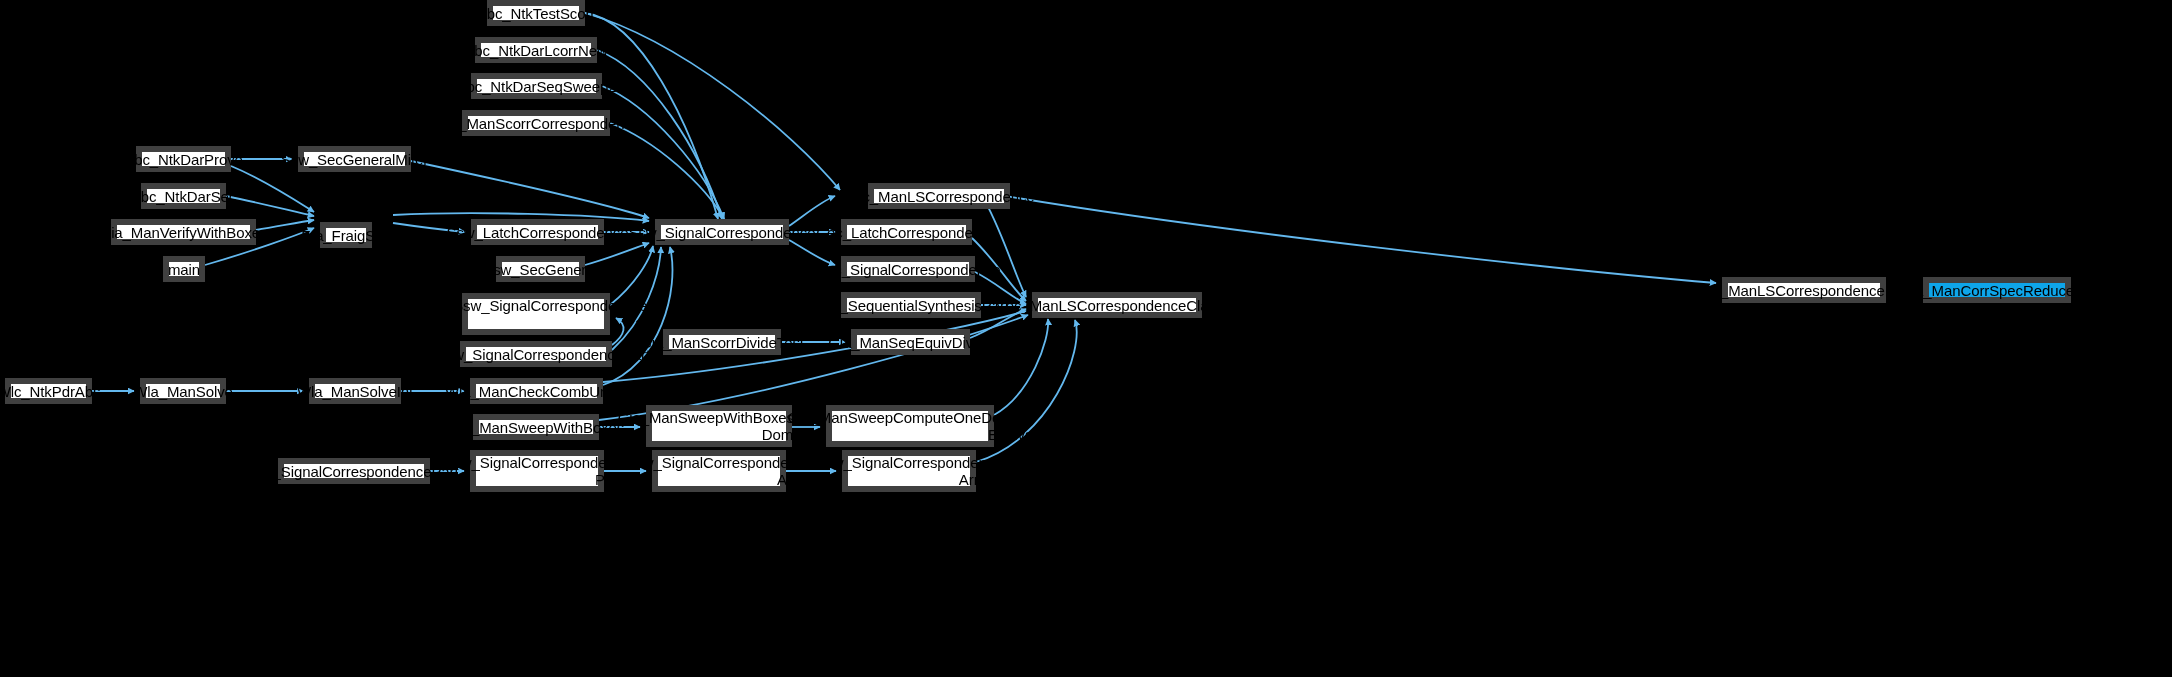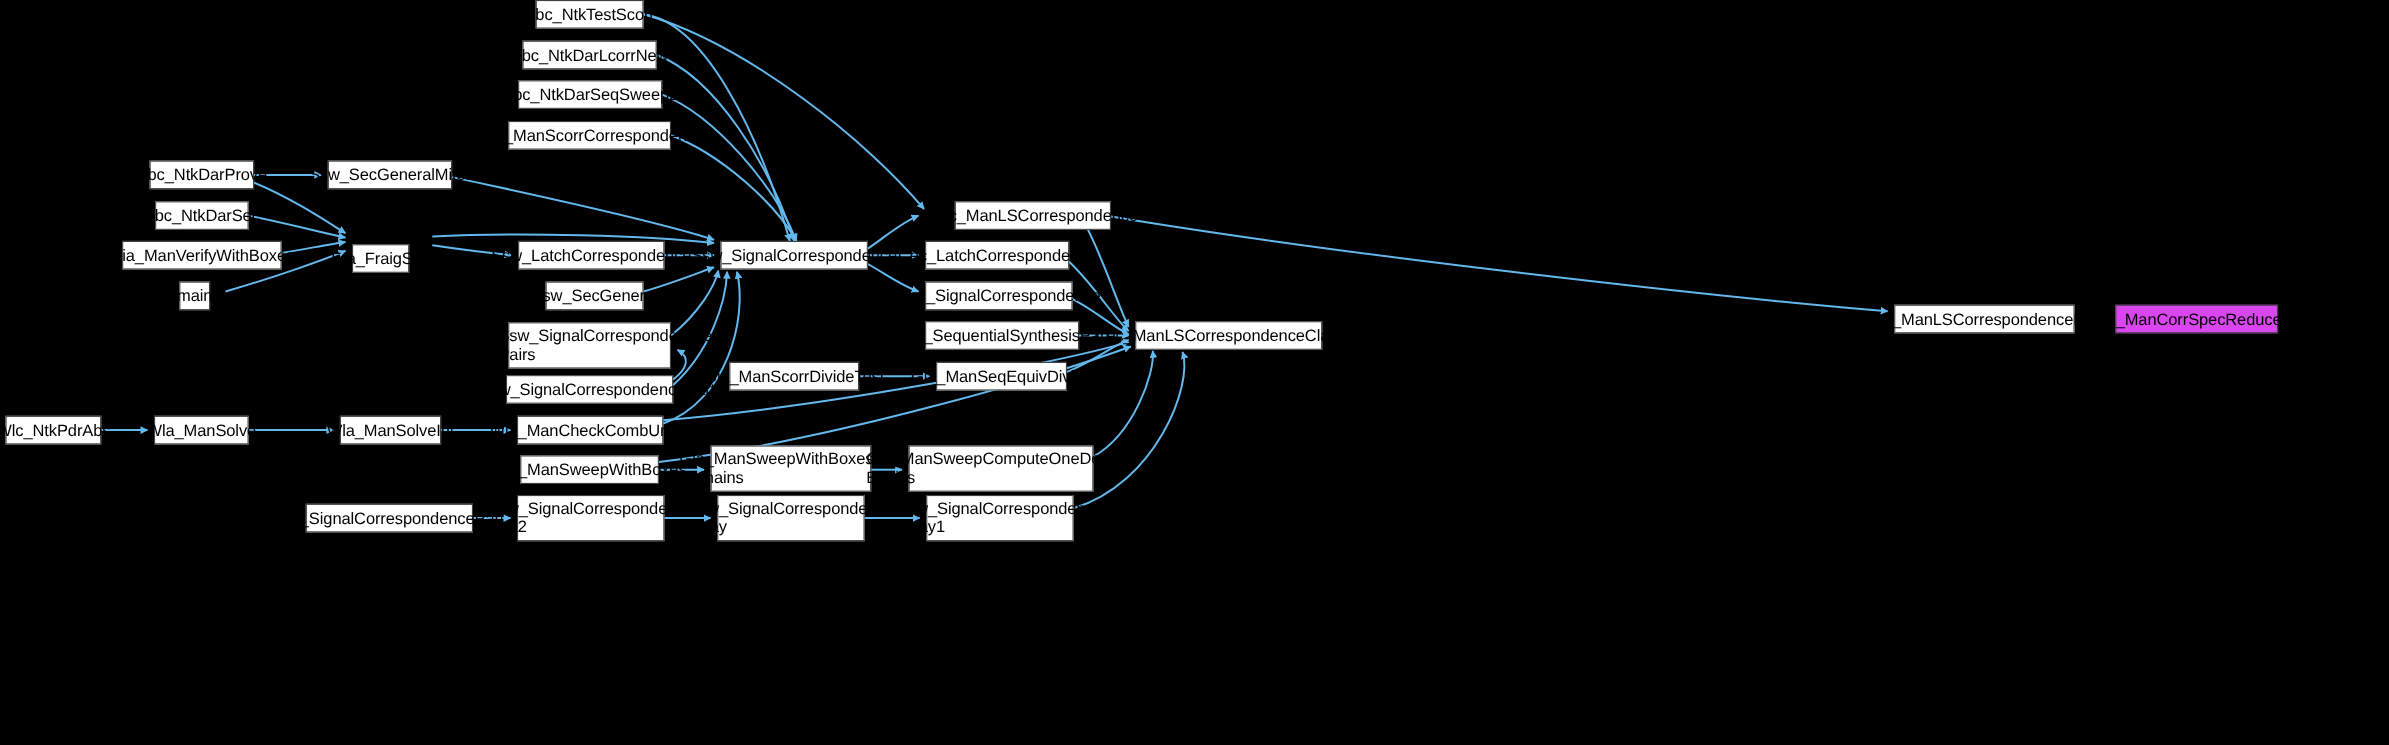--- a/index.html
+++ b/index.html
@@ -20,34 +20,34 @@
     left: 0;
     top: 0;
     width: 2172px;
     height: 677px;
     pointer-events: none;
   }
   .node {
     position: absolute;
     box-sizing: border-box;
     background: #ffffff;
-    border: 1px solid #404040;
+    border: 6px solid #404040;
     color: #000000;
     font-size: 15px;
     line-height: 17px;
     display: flex;
     align-items: center;
     justify-content: center;
-    text-align: left;
+    text-align: right;
     white-space: pre-line;
     letter-spacing: -0.1px;
     z-index: 5;
   }
   .node.highlight {
-    background: #d946ef;
+    background: #0ea5e9;
   }
 </style>
 </head>
 <body>
 
 <div id="graph">
   <svg id="edge-layer" viewBox="0 0 2172 677">
       <defs>
         <marker id="arrow" viewBox="0 0 10 10" refX="9" refY="5" markerWidth="7" markerHeight="7" orient="auto-start-reverse" markerUnits="userSpaceOnUse">
           <path d="M 0 0 L 10 5 L 0 10 z" fill="#63b8ee"></path>
@@ -101,21 +101,21 @@
     <div class="node" style="left: 462px; top: 110px; width: 148px; height: 26px;">Cec_ManScorrCorrespondence</div>
     <div class="node" style="left: 136px; top: 146px; width: 95px; height: 26px;">Abc_NtkDarProve</div>
     <div class="node" style="left: 298px; top: 146px; width: 113px; height: 26px;">Ssw_SecGeneralMiter</div>
     <div class="node" style="left: 141px; top: 183px; width: 85px; height: 26px;">Abc_NtkDarSec</div>
     <div class="node" style="left: 868px; top: 183px; width: 142px; height: 26px;">Cec_ManLSCorrespondence</div>
     <div class="node" style="left: 320px; top: 206px; width: 52px; height: 26px; margin-top: 16px;">Fra_FraigSec</div>
     <div class="node" style="left: 111px; top: 219px; width: 145px; height: 26px;">Gia_ManVerifyWithBoxes</div>
     <div class="node" style="left: 471px; top: 219px; width: 133px; height: 26px;">Ssw_LatchCorrespondence</div>
     <div class="node" style="left: 655px; top: 219px; width: 134px; height: 26px;">Ssw_SignalCorrespondence</div>
     <div class="node" style="left: 841px; top: 219px; width: 131px; height: 26px;">Cec_LatchCorrespondence</div>
-    <div class="node" style="left: 163px; top: 256px; width: 28px; height: 26px;">main</div>
+    <div class="node" style="left: 163px; top: 256px; width: 42px; height: 26px;">main</div>
     <div class="node" style="left: 496px; top: 256px; width: 89px; height: 26px;">Ssw_SecGeneral</div>
     <div class="node" style="left: 841px; top: 256px; width: 134px; height: 26px;">Cec_SignalCorrespondence</div>
     <div class="node" style="left: 1722px; top: 277px; width: 164px; height: 26px;">Cec_ManLSCorrespondenceBmc</div>
     <div class="node highlight" style="left: 1923px; top: 277px; width: 148px; height: 26px;">Gia_ManCorrSpecReduceInit</div>
     <div class="node" style="left: 841px; top: 292px; width: 140px; height: 26px;">Cec_SequentialSynthesisPart</div>
     <div class="node" style="left: 1032px; top: 292px; width: 170px; height: 26px;">Cec_ManLSCorrespondenceClasses</div>
     <div class="node" style="left: 462px; top: 293px; width: 148px; height: 42px; padding-left: 40px;">Ssw_SignalCorrespondeceTest
 Pairs</div>
     <div class="node" style="left: 663px; top: 329px; width: 118px; height: 26px;">Gia_ManScorrDivideTest</div>
     <div class="node" style="left: 851px; top: 329px; width: 119px; height: 26px;">Gia_ManSeqEquivDivide</div>

